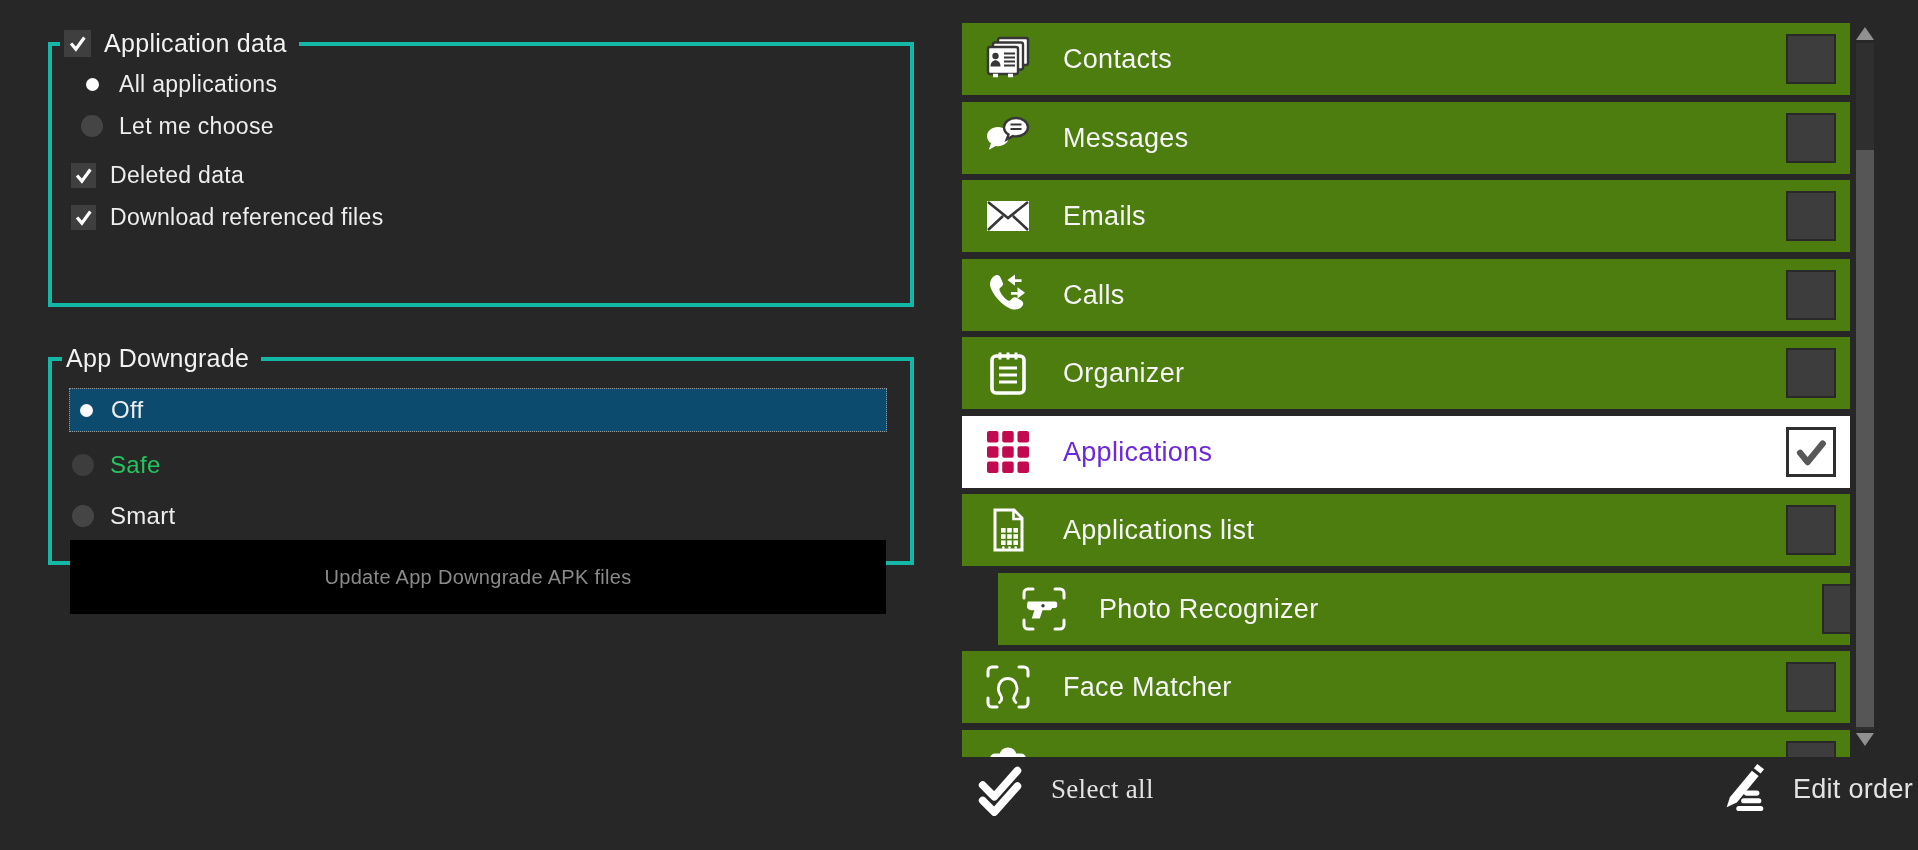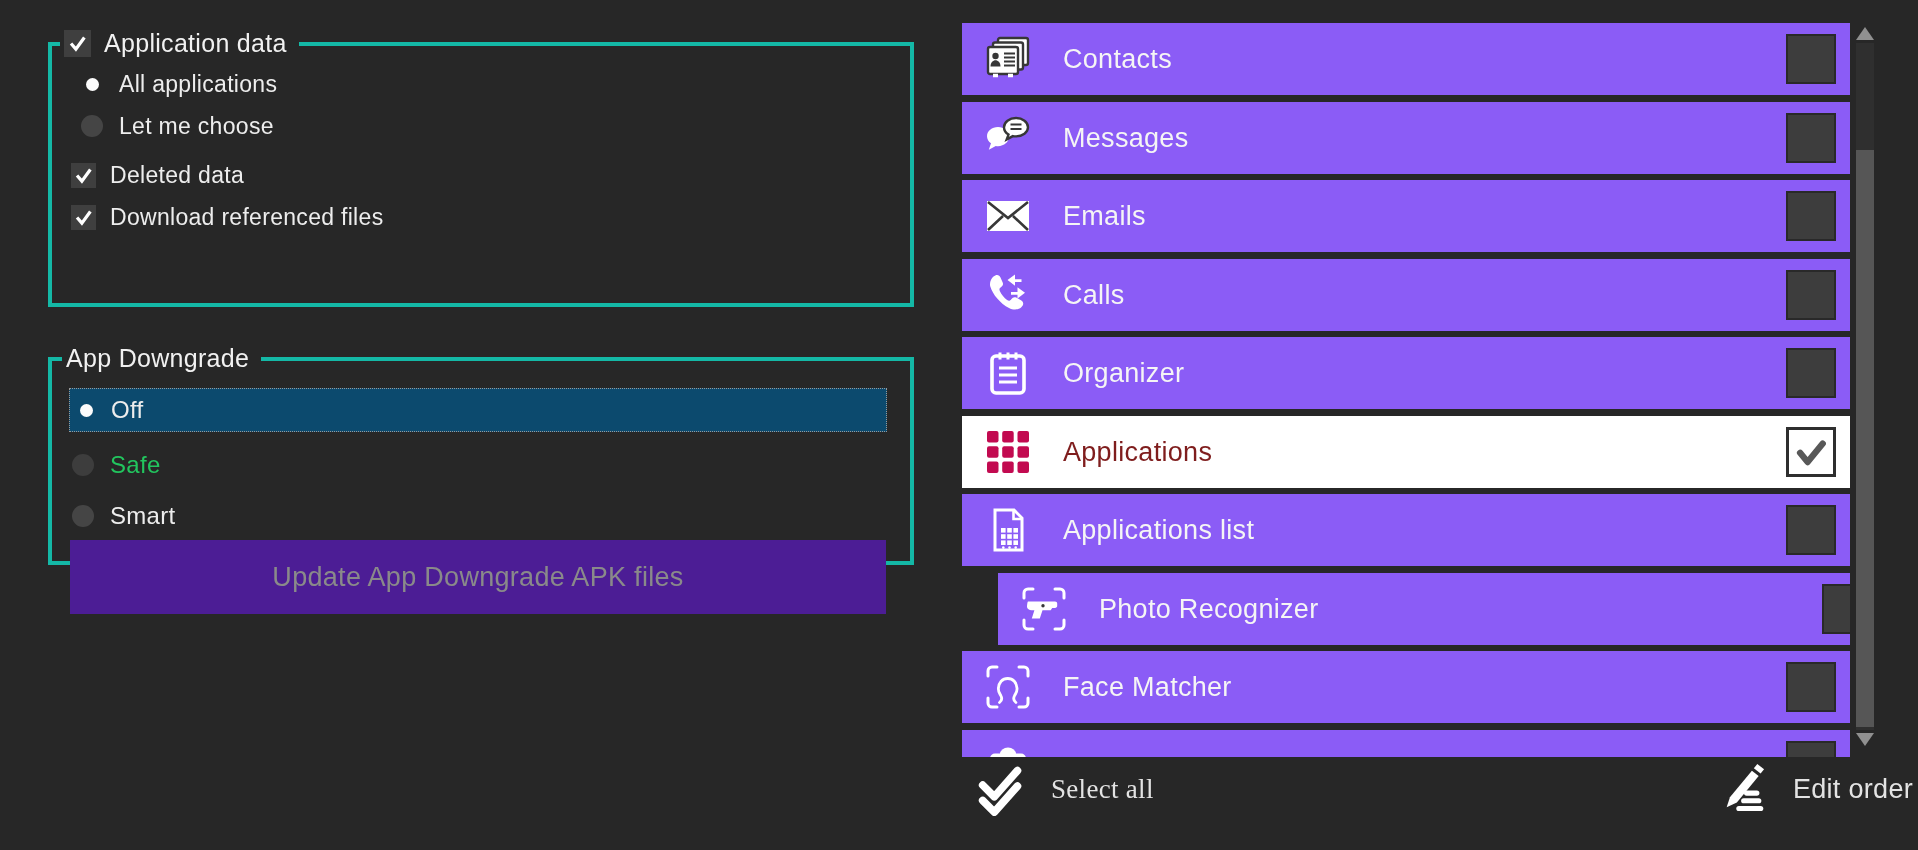--- a/index.html
+++ b/index.html
@@ -26,36 +26,36 @@
   .radio-on  { width:13px; height:13px; border-radius:50%; background:#fcfcfc; }
   .radio-off { width:22px; height:22px; border-radius:50%; background:#454545; }
   .opt-label { font-size:23px; color:#ededed; letter-spacing:.3px; }
   .opt-label.dim { color:#22c55e; }
 
   #off-row { left:17px; top:27px; width:818px; height:44px; background:#0c4a6e;
              border:1px dotted #999; padding-left:4px; gap:13px; }
   #safe-row  { left:19px; top:86px;  }
   #smart-row { left:19px; top:137px; }
   #update-apk-button { position:absolute; left:18px; top:179px; width:816px; height:74px;
-             background:#4c1d95; border:none; color:#8a8a8a; font-size:27px;
+             background:#000000; border:none; color:#8a8a8a; font-size:20px;
              font-family:"Liberation Sans", sans-serif; font-weight:300; letter-spacing:.3px; }
 
   
   #category-list { position:absolute; left:962px; top:0; width:888px; height:757px; overflow:hidden; }
-  .row { position:absolute; left:0; width:888px; height:72px; background:#8b5cf6;
+  .row { position:absolute; left:0; width:888px; height:72px; background:#4d7c0f;
          display:flex; align-items:center; }
   .row-icon { width:48px; height:48px; margin-left:22px; flex:none; }
   .row-icon svg { width:100%; height:100%; display:block; }
   .row-label { margin-left:31px; font-size:27px; color:#f5f5f5; letter-spacing:.3px; }
   .row-checkbox { position:absolute; right:14px; top:11px; width:50px; height:50px;
                   background:#3d3d3d; border:2px solid #292929;
                   display:flex; align-items:center; justify-content:center; }
   .row-checkbox svg { width:42px; height:42px; }
   .row.selected { background:#ffffff; }
-  .row.selected .row-label { color:#7f1d1d; }
+  .row.selected .row-label { color:#6d28d9; }
   .row.selected .row-checkbox { background:#ffffff; border:3px solid #2f2f2f; }
 
   
   #scrollbar { position:absolute; left:1856px; top:23px; width:18px; height:727px; }
   #sb-track { position:absolute; left:0; top:20px; width:18px; height:687px; background:#2f2f2f; }
   #sb-thumb { position:absolute; left:0; top:127px; width:18px; height:577px; background:#565656; }
   #sb-up   { position:absolute; left:0; top:4px; width:0; height:0;
              border-left:9px solid transparent; border-right:9px solid transparent;
              border-bottom:13px solid #909090; }
   #sb-down { position:absolute; left:0; bottom:4px; width:0; height:0;

